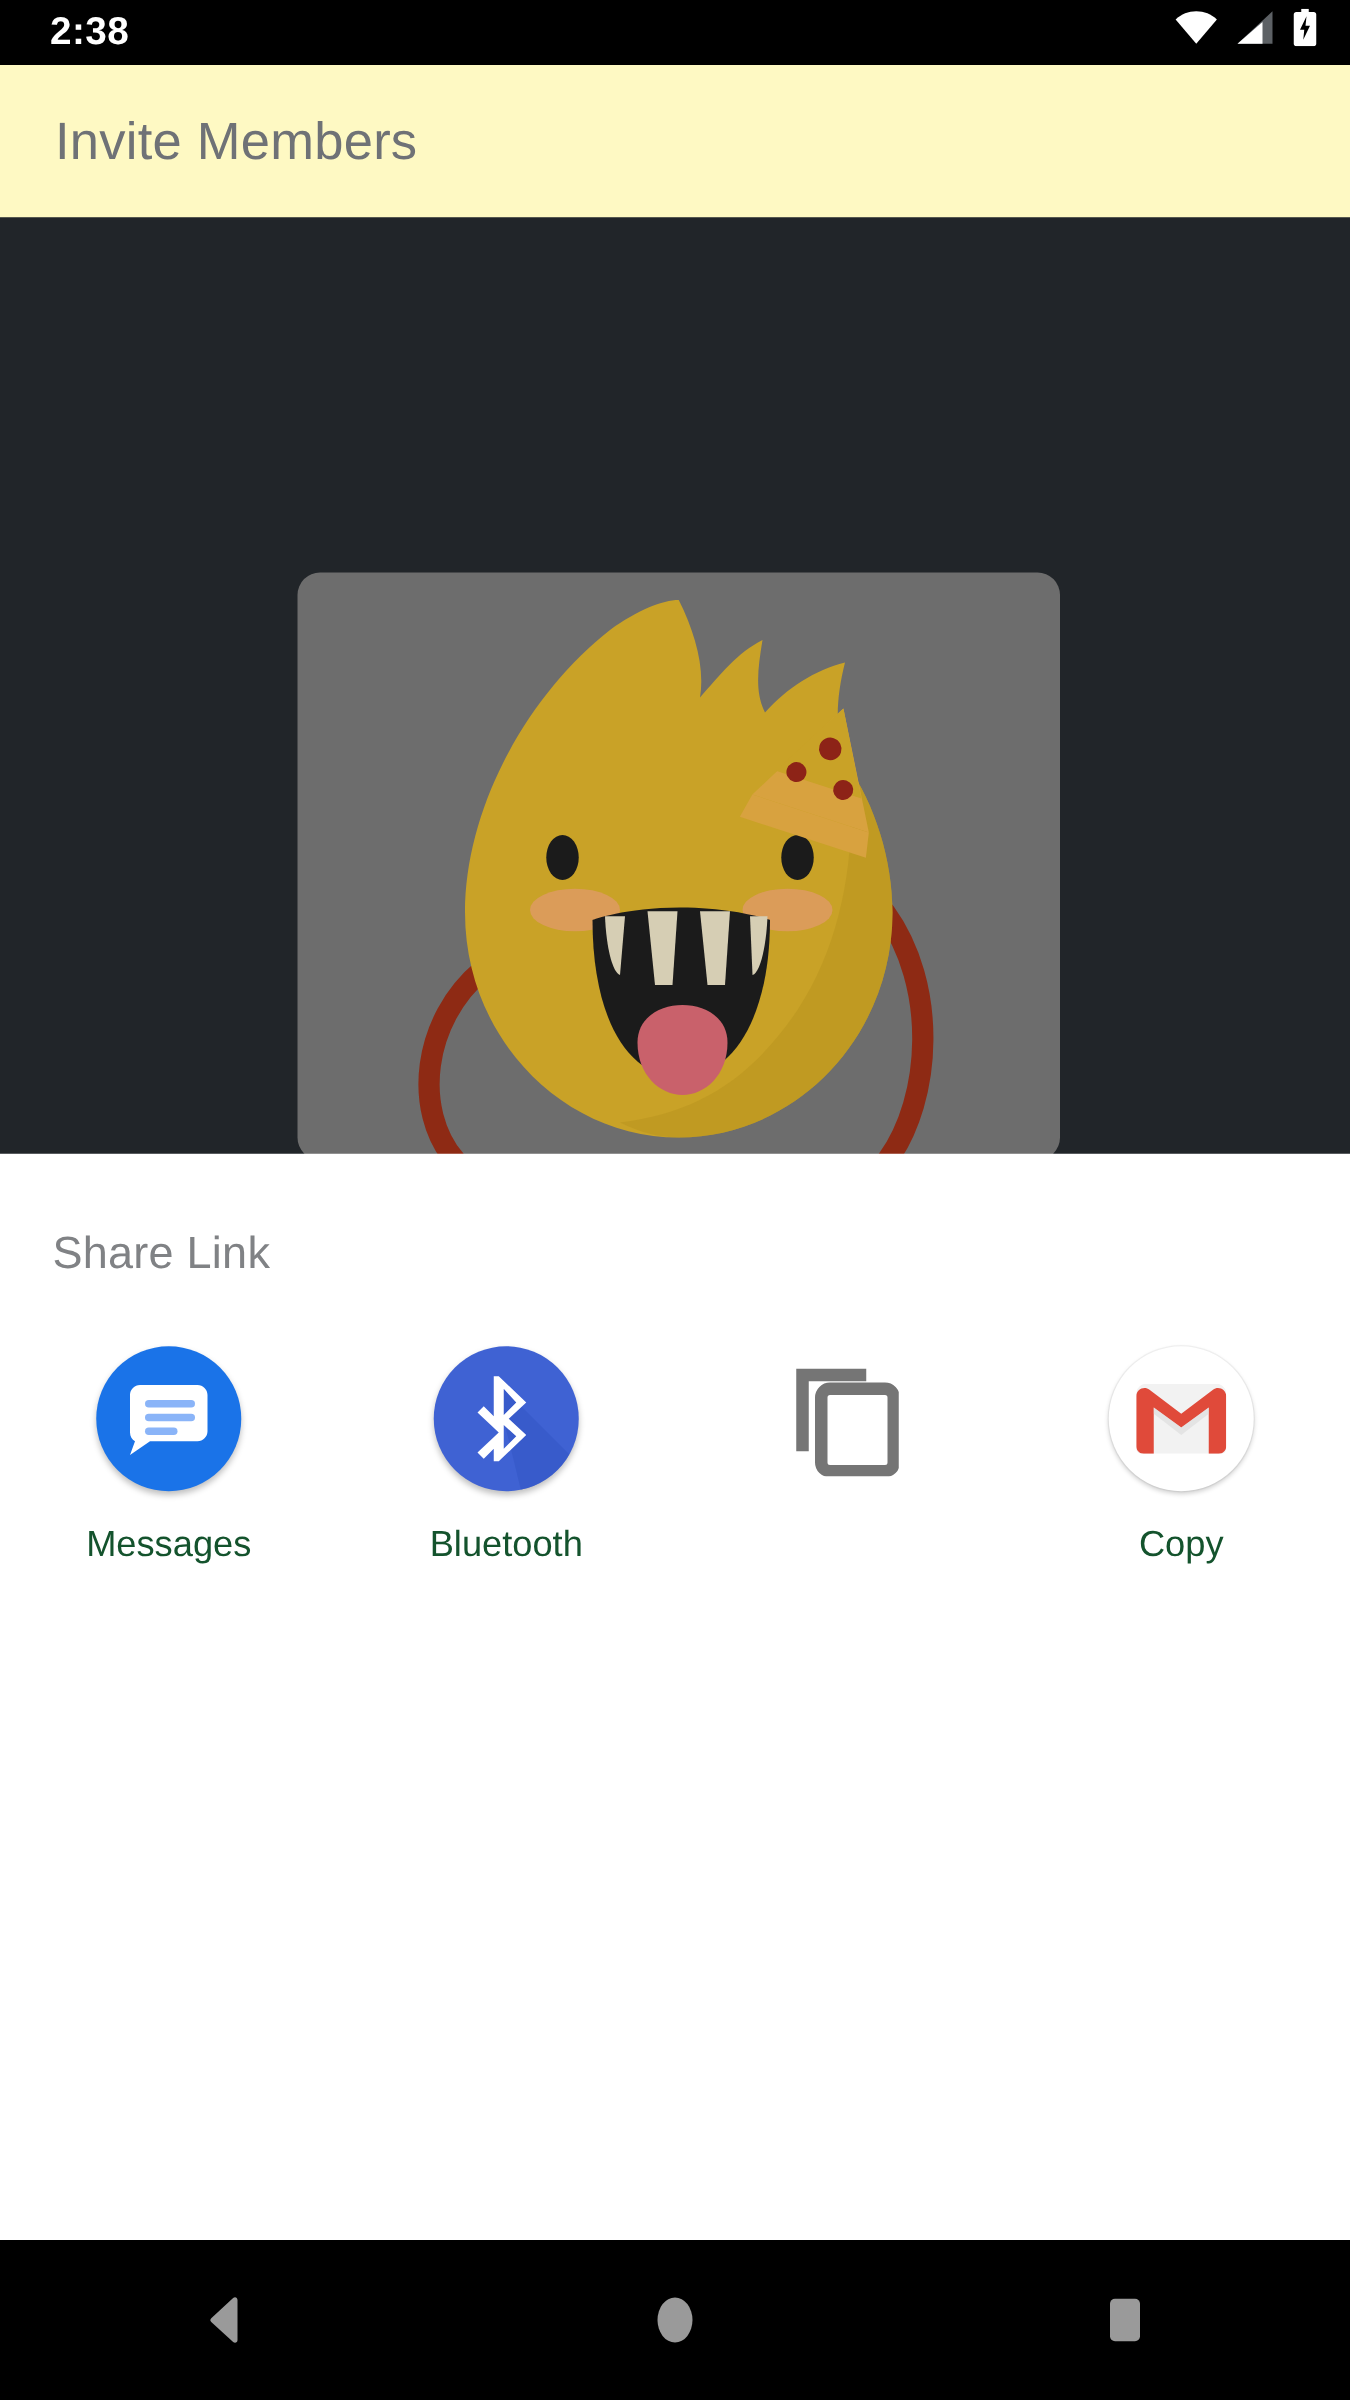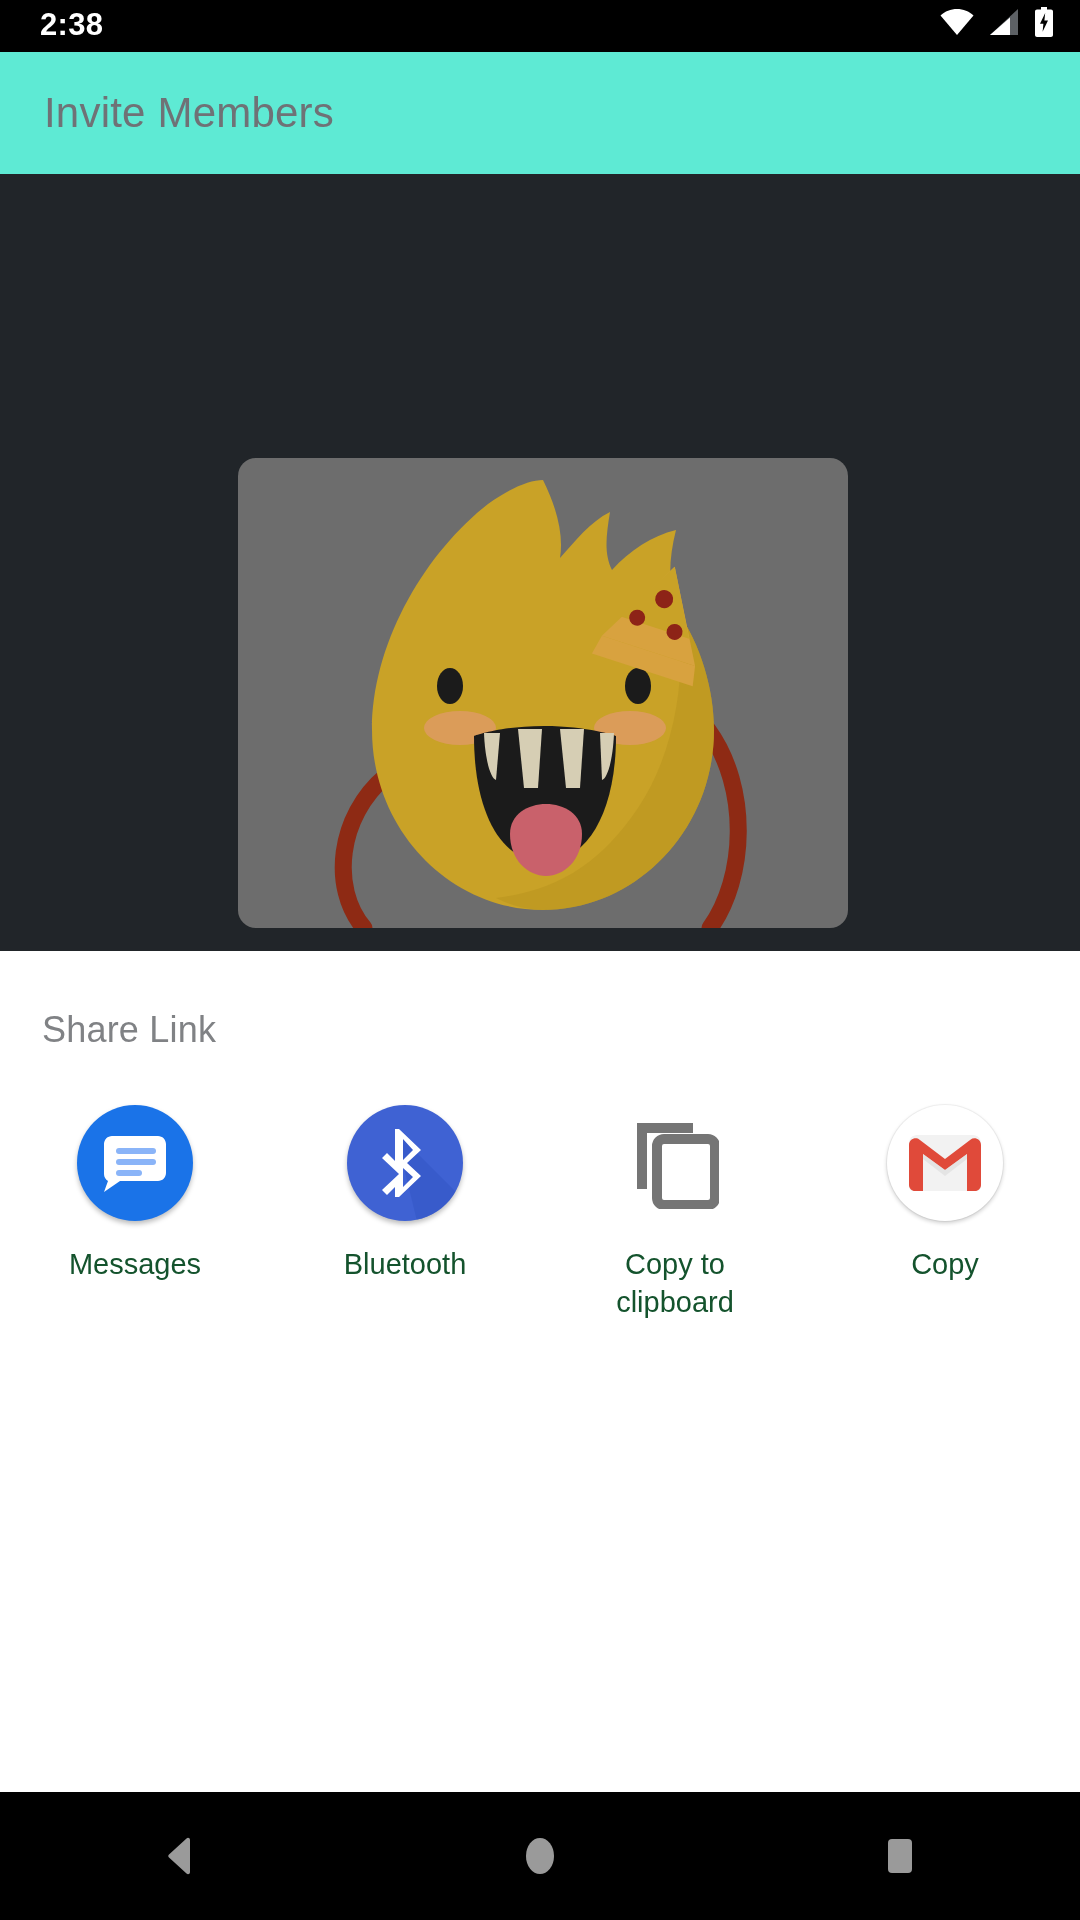--- a/index.html
+++ b/index.html
@@ -39,21 +39,21 @@
 
   
   #app-bg {
     position:absolute; top:52px; left:0;
     width:1080px; height:1740px;
     background:#212529;
   }
   #app-toolbar {
     position:absolute; top:0; left:0;
     width:1080px; height:122px;
-    background:#5eead4;
+    background:#fef9c3;
     display:flex; align-items:center;
     padding-left:44px;
   }
   #app-title {
     color:#6f7276;
     font-size:42px;
     font-weight:400;
     letter-spacing:0.2px;
   }
   #content-area {
@@ -69,21 +69,21 @@
     width:610px; height:470px;
     background:#6d6d6d;
     border-radius:18px;
     overflow:hidden;
   }
   #monster-card svg { display:block; }
 
   
   #share-sheet {
     position:absolute;
-    left:0; top:951px;
+    left:0; top:923px;
     width:1080px; height:869px;
     background:#ffffff;
   }
   #sheet-title {
     position:absolute;
     left:42px; top:58px;
     color:#808285;
     font-size:36px;
     font-weight:400;
     letter-spacing:0.2px;
@@ -263,22 +263,20 @@
         <div class="app-label">Bluetooth</div>
       </div>
 
       <div class="app-cell">
         <div class="app-icon-wrap">
           <svg width="88" height="92" viewBox="0 0 88 92">
             <path d="M6 6 L62 6 L62 16 L16 16 L16 72 L6 72 Z" fill="#757575"></path>
             <rect x="26" y="22" width="58" height="66" rx="7" fill="none" stroke="#757575" stroke-width="10"></rect>
           </svg>
         </div>
-        <div class="app-label" style="white-space:pre-line;">Copy to
-clipboard</div>
       </div>
 
       <div class="app-cell">
         <div class="app-icon-wrap">
           <div class="circle-icon circle-white">
             <svg width="72" height="56" viewBox="0 0 72 56">
               <path d="M0 8 C0 3.6 3.6 0 8 0 L64 0 C68.4 0 72 3.6 72 8 L72 52 C72 54.2 70.2 56 68 56 L4 56 C1.8 56 0 54.2 0 52 Z" fill="#f2f2f2"></path>
               <path d="M0 10 L0 50 C0 53.3 2.7 56 6 56 L14 56 L14 19 L36 35 L58 19 L58 56 L66 56 C69.3 56 72 53.3 72 50 L72 10 C72 4.5 65.7 1.4 61.4 4.7 L36 24 L10.6 4.7 C6.3 1.4 0 4.5 0 10 Z" fill="#e04a3a"></path>
               <path d="M14 19 L36 35 L58 19 L58 24 L36 41 L14 24 Z" fill="#d9d9d9" opacity="0.55"></path>
             </svg>

